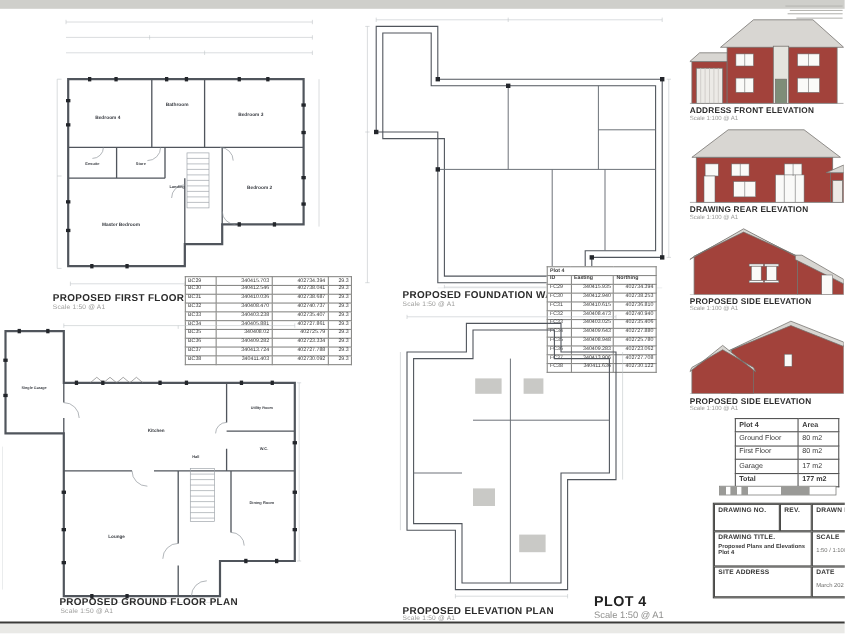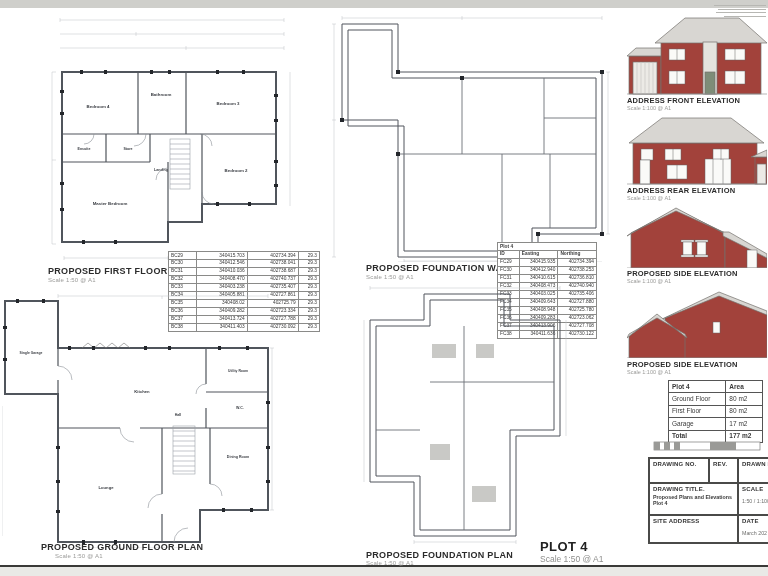--- a/index.html
+++ b/index.html
@@ -344,21 +344,21 @@
       <text x="29" y="58" font-size="3.4">Single Garage</text>
       <text x="140" y="97">Kitchen</text>
       <text x="236" y="76" font-size="3.4">Utility Room</text>
       <text x="238" y="113" font-size="3.6">W.C.</text>
       <text x="176" y="120" font-size="3.6">Hall</text>
       <text x="236" y="162" font-size="3.6">Dining Room</text>
       <text x="104" y="193">Lounge</text>
     </g>
   </g>
 </svg>
-<div class="abs plan-title" style="left:41px;top:542px;">PROPOSED GROUND FLOOR PLAN</div>
+<div class="abs plan-title" style="left:54px;top:542px;">PROPOSED GROUND FLOOR PLAN</div>
 <div class="abs plan-scale" style="left:55px;top:553px;">Scale 1:50 @ A1</div>
 
 <svg class="abs" style="left:360px;top:286px;" width="212" height="260" viewBox="0 0 212 260">
   <g>
     <path class="dim" d="M10,2H200 M10,0v4 M200,0v4 M4,34V196 M206,34V150 M54,256H156 M54,254v4 M156,254v4"></path>
   </g>
   <g>
     <path class="thin" style="stroke:#50555c;stroke-width:1" d="M10,34 H64 V8 H150 V34 H200 V150 H156 V250 H54 V196 H10 Z"></path>
     <path class="thin" style="stroke:#50555c;stroke-width:1" d="M16,40 H70 V14 H144 V40 H194 V144 H150 V244 H60 V190 H16 Z"></path>
   </g>
@@ -366,21 +366,21 @@
     <path class="thin" style="stroke:#6b7077;stroke-width:0.9" d="M70,96 H150 M104,40 V144 M104,144 V244 M16,144 H60? M60,144 H70"></path>
     <path class="thin" style="stroke:#6b7077;stroke-width:0.9" d="M150,96 H194"></path>
   </g>
   <g>
     <rect x="72" y="58" width="24" height="14" fill="#c9c9c6"></rect>
     <rect x="116" y="58" width="18" height="14" fill="#c9c9c6"></rect>
     <rect x="70" y="158" width="20" height="16" fill="#c9c9c6"></rect>
     <rect x="112" y="200" width="24" height="16" fill="#c9c9c6"></rect>
   </g>
 </svg>
-<div class="abs plan-title" style="left:366px;top:550px;">PROPOSED FOUNDATION PLAN</div>
+<div class="abs plan-title" style="left:366px;top:550px;">PROPOSED ELEVATION PLAN</div>
 <div class="abs plan-scale" style="left:366px;top:560px;">Scale 1:50 @ A1</div>
 
 <div class="abs plot-big" style="left:540px;top:539px;">PLOT 4</div>
 <div class="abs plot-big-scale" style="left:540px;top:554px;">Scale 1:50 @ A1</div>
 
 <svg class="abs" style="left:627px;top:12px;" width="140" height="84" viewBox="0 0 140 84">
   <g stroke="#74716d" stroke-width="0.7">
     <rect x="2" y="44" width="32" height="38" fill="#a2423b"></rect>
     <polygon points="0,44 9,36 36,36 36,44" fill="#d8d6d2"></polygon>
     <rect x="34" y="30" width="100" height="52" fill="#a2423b"></rect>
@@ -414,21 +414,21 @@
         <rect x="38" y="37" width="16" height="11"></rect>
         <rect x="86" y="37" width="16" height="11"></rect>
       <rect x="13" y="48" width="10" height="24"></rect>
       <rect x="40" y="53" width="20" height="14"></rect>
       <rect x="78" y="47" width="26" height="25"></rect>
       <path d="M46,37v11 M94,37v11 M50,53v14 M86,47v25 M96,47v25" fill="none"></path>
     </g>
     <line x1="0" y1="72" x2="140" y2="72" stroke="#999"></line>
   </g>
 </svg>
-<div class="abs elev-title" style="left:627px;top:186px;">ADDRESS REAR ELEVATION</div>
+<div class="abs elev-title" style="left:627px;top:186px;">DRAWING REAR ELEVATION</div>
 <div class="abs elev-scale" style="left:627px;top:195px;">Scale 1:100 @ A1</div>
 
 <svg class="abs" style="left:627px;top:202px;" width="140" height="66" viewBox="0 0 140 66">
   <g stroke="#74716d" stroke-width="0.7">
     <polygon points="4,66 4,31 49,7 98,31 98,66" fill="#a2423b"></polygon>
     <polygon points="0,34 49,6 102,34 98,31 49,9 4,31" fill="#d8d6d2"></polygon>
     <polygon points="98,34 140,56 140,66 98,66" fill="#a2423b"></polygon>
     <polygon points="96,30 102,30 140,52 140,56 96,34" fill="#d8d6d2"></polygon>
     <g fill="#fafaf8" stroke="#666" stroke-width="0.5">
       <rect x="54" y="38" width="13" height="2"></rect>

